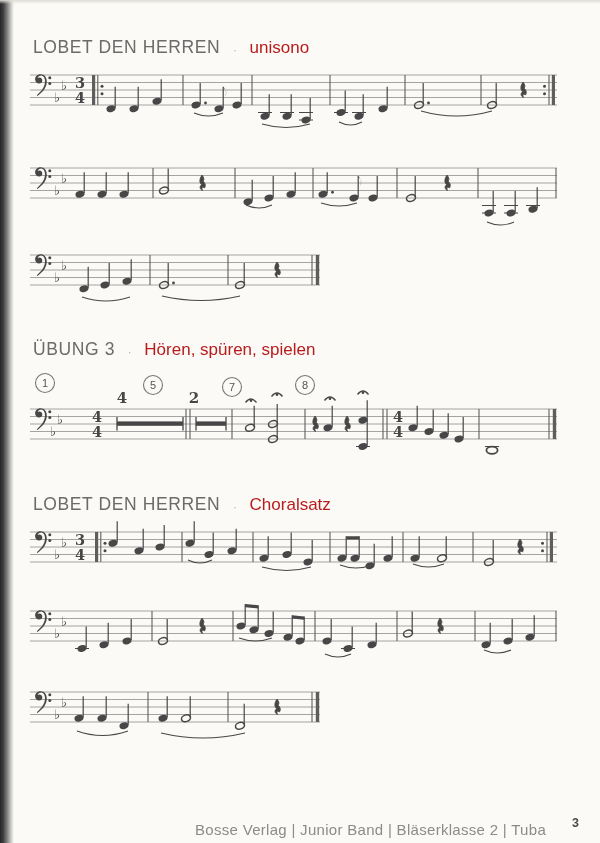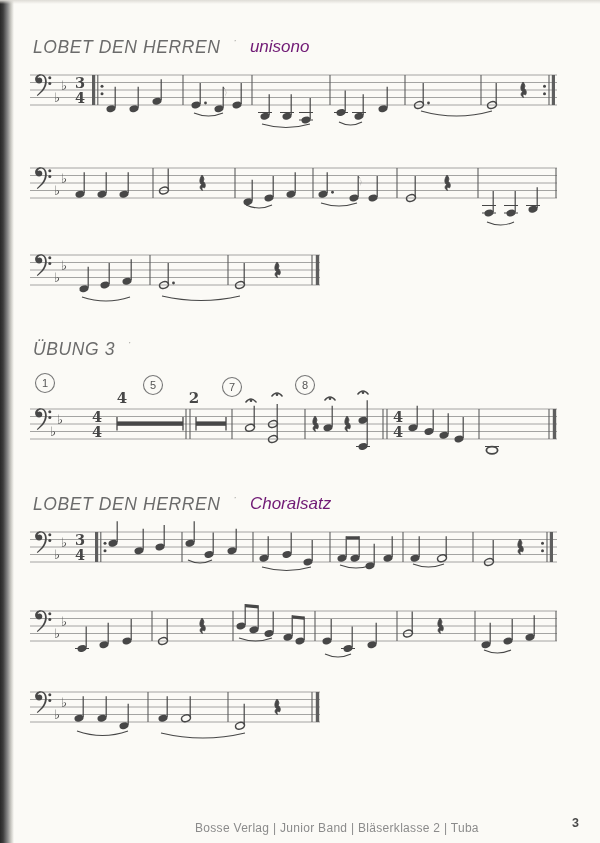--- a/index.html
+++ b/index.html
@@ -2,47 +2,48 @@
 <html><head>
 <meta charset="utf-8">
 <style>
   html,body{margin:0;padding:0;}
   .page{position:relative;width:600px;height:843px;background:#fbfaf6;overflow:hidden;
         font-family:"Liberation Sans",sans-serif;}
   .edge-left{position:absolute;left:0;top:0;width:14px;height:843px;
       background:linear-gradient(90deg,#272727 0%,#3d3d3d 22%,#8a8a8a 55%,#c9c8c2 78%,rgba(251,250,246,0) 100%);}
   .edge-top{position:absolute;left:0;top:0;width:600px;height:4px;
       background:linear-gradient(180deg,#dedcd6 0%,rgba(251,250,246,0) 100%);}
-  .title{position:absolute;display:flex;align-items:flex-start;gap:13px;color:#686868;font-style:italic;}
+  .title{position:absolute;display:flex;align-items:flex-end;gap:13px;color:#686868;}
   .title .h{font-size:17.5px;letter-spacing:0.6px;color:#6b6b6b;}
   .title .sep{font-size:10px;color:#a8a8a4;transform:translateY(-2px);}
-  .title .sub{font-size:17px;color:#701a75;}
+  .title .sub{font-size:17px;color:#b91c1c;}
   .t1{left:33px;top:37px;}
   .t2{left:33px;top:339px;}
   .t3{left:33px;top:494px;}
   #score{position:absolute;left:0;top:0;}
-  .footer{position:absolute;left:195px;top:821px;font-size:12px;color:#8b8b8b;letter-spacing:0.3px;}
+  .footer{position:absolute;left:195px;top:821px;font-size:15px;color:#8b8b8b;letter-spacing:0.3px;}
   .pageno{position:absolute;left:572px;top:816px;font-size:12.5px;font-weight:bold;color:#4a4a4a;}
 </style>
 </head>
 <body>
 
 <div class="page">
   <div class="edge-left"></div>
   <div class="edge-top"></div>
 
   <div class="title t1">
     <span class="h">LOBET DEN HERREN</span>
     <span class="sep">·</span>
     <span class="sub">unisono</span>
   </div>
 
   <div class="title t2">
     <span class="h">ÜBUNG 3</span>
     <span class="sep">·</span>
+    <span class="sub">Hören, spüren, spielen</span>
   </div>
 
   <div class="title t3">
     <span class="h">LOBET DEN HERREN</span>
     <span class="sep">·</span>
     <span class="sub">Choralsatz</span>
   </div>
 
   <svg id="score" width="600" height="843">
       <g>

